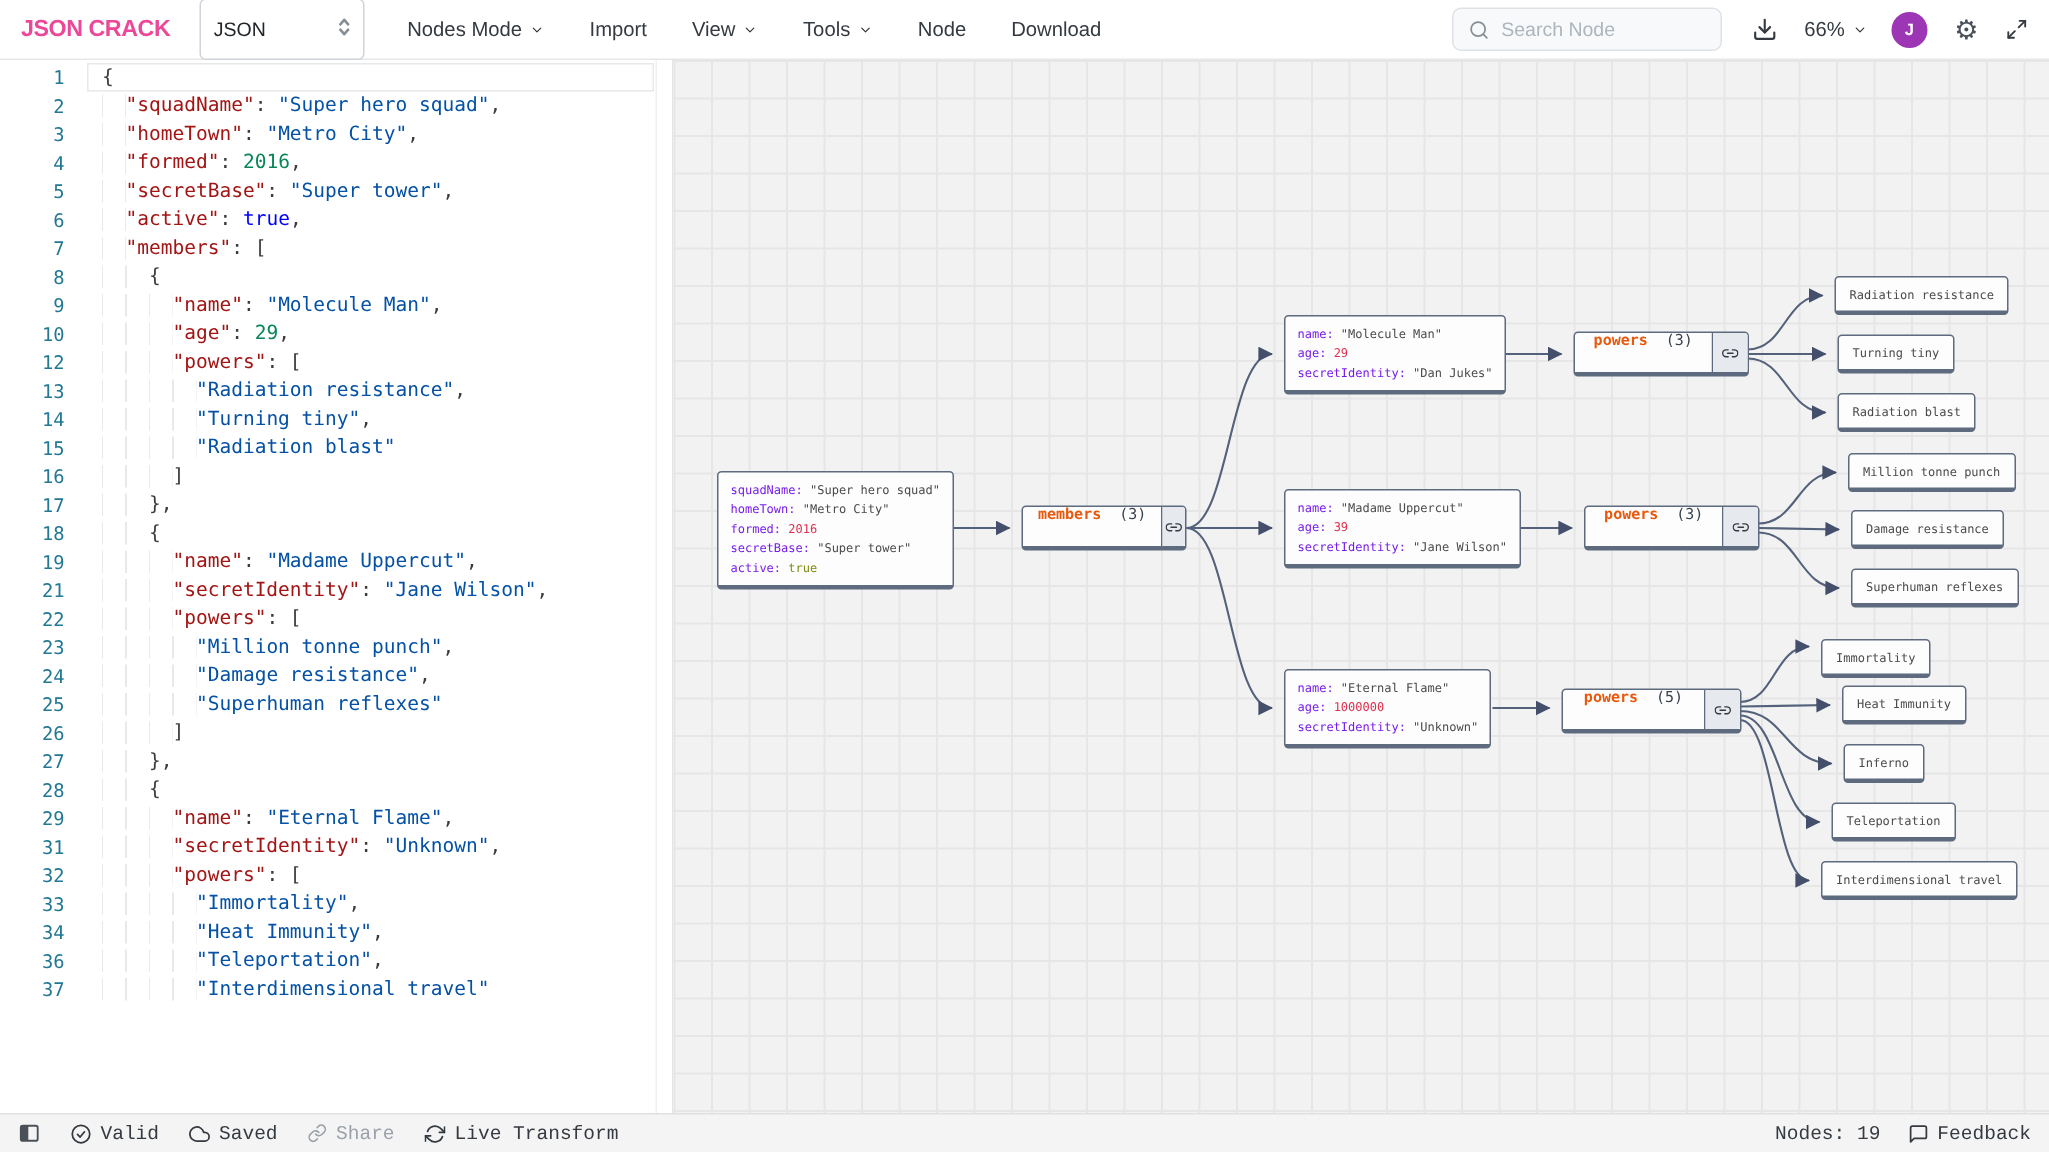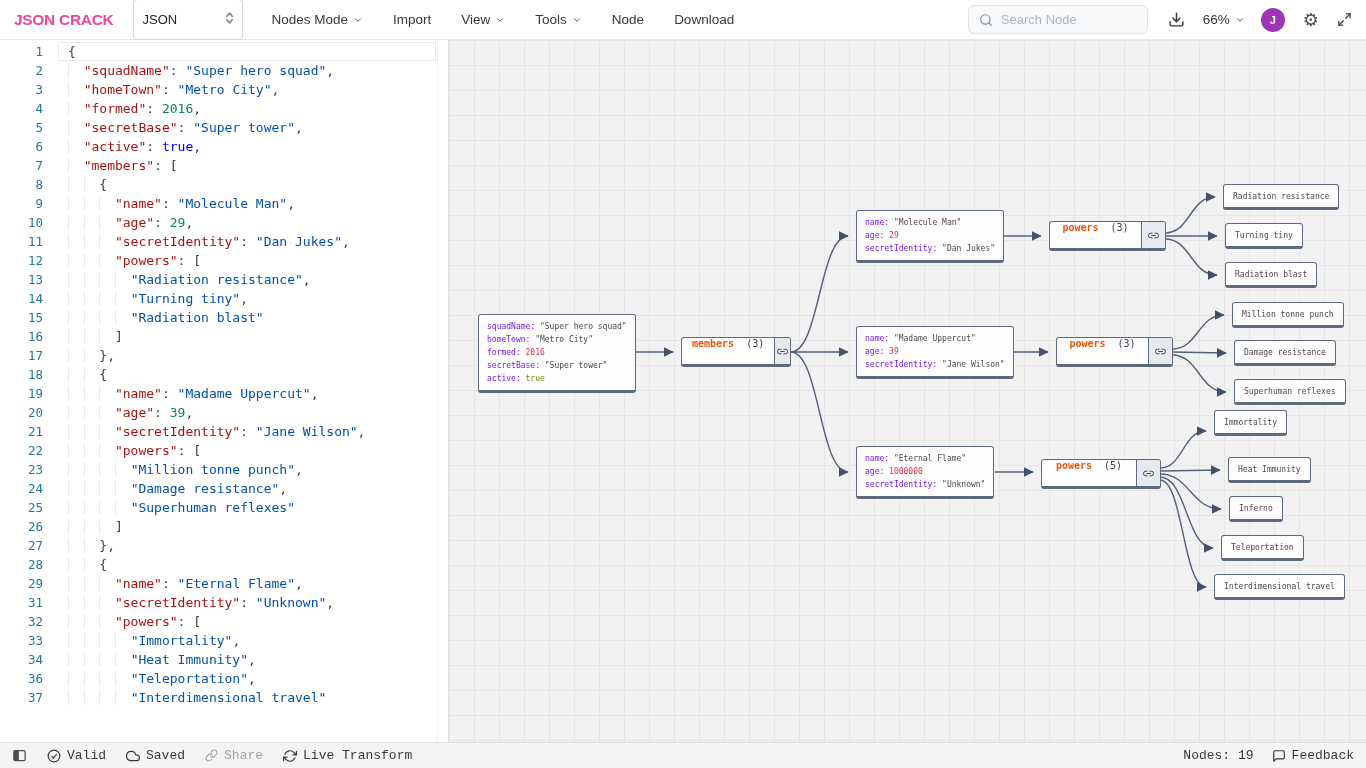--- a/index.html
+++ b/index.html
@@ -201,24 +201,20 @@
         </div>
         <div class="eline">
           <span class="lnum">9</span>
           <span class="lcode"><span class="tw">      </span><span class="tk">"name"</span><span class="tp">: </span><span class="ts">"Molecule Man"</span><span class="tp">,</span></span>
         </div>
         <div class="eline">
           <span class="lnum">10</span>
           <span class="lcode"><span class="tw">      </span><span class="tk">"age"</span><span class="tp">: </span><span class="tn">29</span><span class="tp">,</span></span>
         </div>
         <div class="eline">
-          <span class="lnum">11</span>
-          <span class="lcode"><span class="tw">      </span><span class="tk">"secretIdentity"</span><span class="tp">: </span><span class="ts">"Dan Jukes"</span><span class="tp">,</span></span>
-        </div>
-        <div class="eline">
           <span class="lnum">12</span>
           <span class="lcode"><span class="tw">      </span><span class="tk">"powers"</span><span class="tp">: [</span></span>
         </div>
         <div class="eline">
           <span class="lnum">13</span>
           <span class="lcode"><span class="tw">        </span><span class="ts">"Radiation resistance"</span><span class="tp">,</span></span>
         </div>
         <div class="eline">
           <span class="lnum">14</span>
           <span class="lcode"><span class="tw">        </span><span class="ts">"Turning tiny"</span><span class="tp">,</span></span>
@@ -235,24 +231,20 @@
           <span class="lnum">17</span>
           <span class="lcode"><span class="tw">    </span><span class="tp">},</span></span>
         </div>
         <div class="eline">
           <span class="lnum">18</span>
           <span class="lcode"><span class="tw">    </span><span class="tp">{</span></span>
         </div>
         <div class="eline">
           <span class="lnum">19</span>
           <span class="lcode"><span class="tw">      </span><span class="tk">"name"</span><span class="tp">: </span><span class="ts">"Madame Uppercut"</span><span class="tp">,</span></span>
-        </div>
-        <div class="eline">
-          <span class="lnum">20</span>
-          <span class="lcode"><span class="tw">      </span><span class="tk">"age"</span><span class="tp">: </span><span class="tn">39</span><span class="tp">,</span></span>
         </div>
         <div class="eline">
           <span class="lnum">21</span>
           <span class="lcode"><span class="tw">      </span><span class="tk">"secretIdentity"</span><span class="tp">: </span><span class="ts">"Jane Wilson"</span><span class="tp">,</span></span>
         </div>
         <div class="eline">
           <span class="lnum">22</span>
           <span class="lcode"><span class="tw">      </span><span class="tk">"powers"</span><span class="tp">: [</span></span>
         </div>
         <div class="eline">
@@ -393,21 +385,21 @@
             <span class="pcount">(5)</span>
           </div>
           <div class="plink">
             <svg class="ic" width="11" height="11" viewBox="0 0 24 24">
               <path d="M15 7h3a5 5 0 0 1 0 10h-3"></path>
               <path d="M9 17H6a5 5 0 0 1 0-10h3"></path>
               <line x1="8" y1="12" x2="16" y2="12"></line>
             </svg>
           </div>
         </div>
-        <div class="node leaf" style="left: 765px; top: 370px;">Immortality</div>
+        <div class="node leaf" style="left: 765px; top: 386px;">Immortality</div>
         <div class="node leaf" style="left: 779px; top: 417px;">Heat Immunity</div>
         <div class="node leaf" style="left: 780px; top: 456px;">Inferno</div>
         <div class="node leaf" style="left: 772px; top: 495px;">Teleportation</div>
         <div class="node leaf" style="left: 765px; top: 534px;">Interdimensional travel</div>
       </div>
   </div>
 </div>
 
 <div class="statusbar">
   <div class="sb-item">

